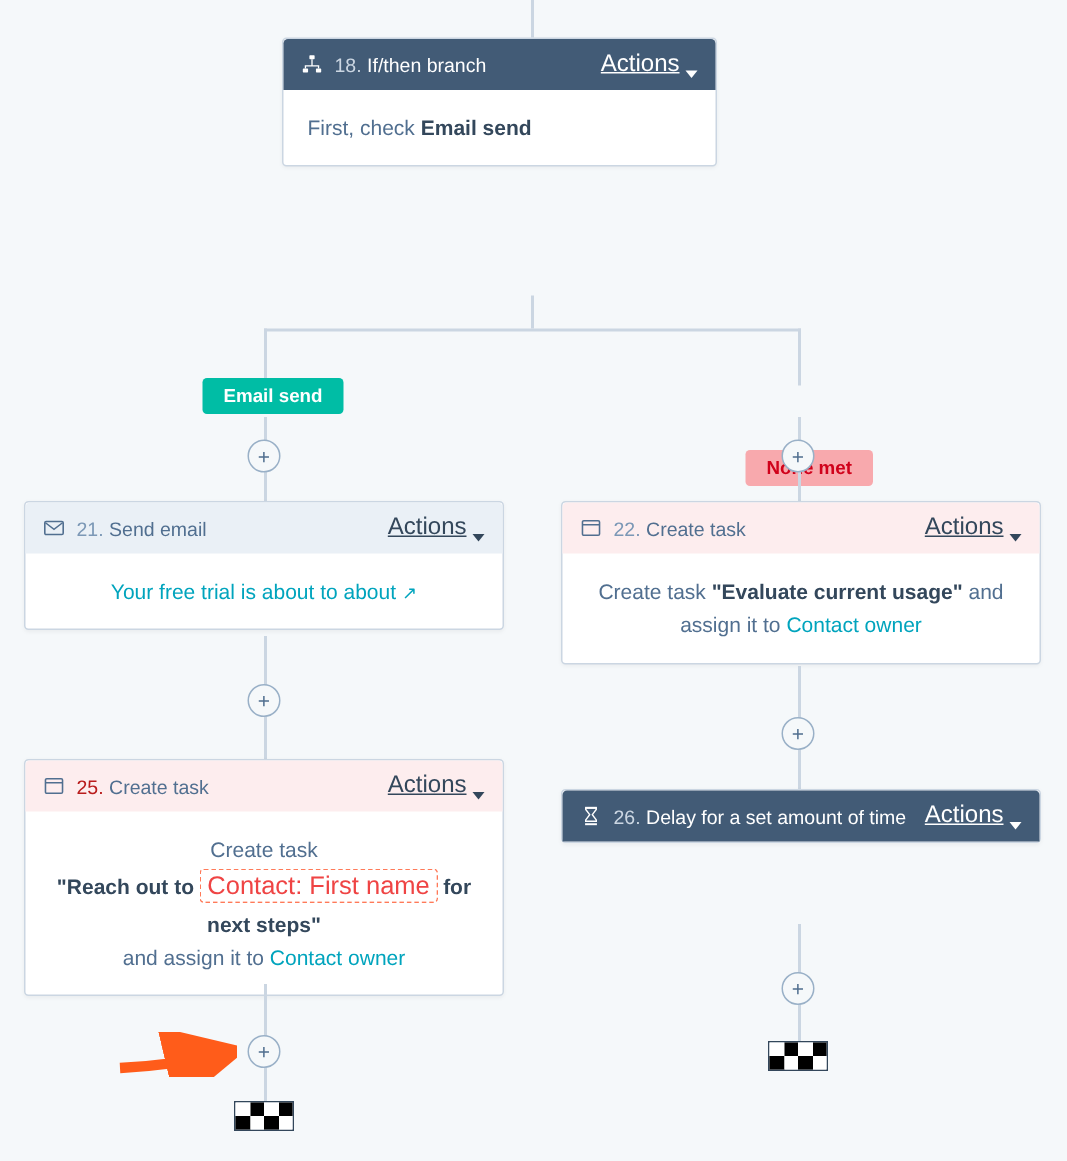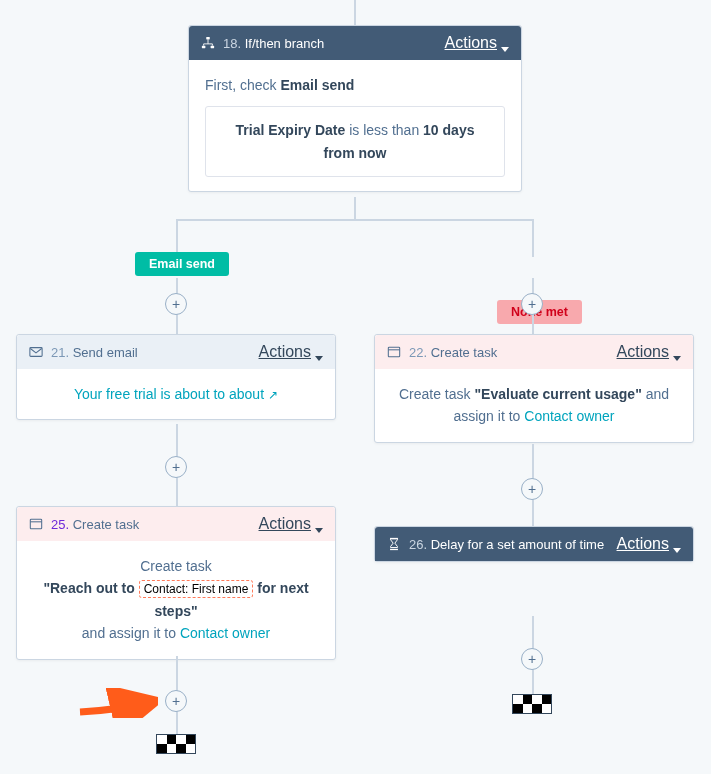--- a/index.html
+++ b/index.html
@@ -109,25 +109,25 @@
     color: #516f90;
     display: flex; align-items: center; justify-content: center;
     font-size: 14px; font-weight: 400;
     cursor: pointer;
     line-height: 1;
   }
 
   
   .teal-link { color: #00a4bd; font-weight: 500; cursor: pointer; }
   .coral-token {
-    color: #000000;
+    color: #ef4444;
     border: 1px dashed #ff7a59;
     border-radius: 3px;
     padding: 1px 4px;
-    font-size: 12px;
+    font-size: 17px;
   }
 
   
   .finish {
     position: absolute;
     width: 40px; height: 20px;
     display: grid;
     grid-template-columns: repeat(4, 1fr);
     grid-template-rows: repeat(2, 1fr);
     border: 1px solid #33475b;
@@ -149,21 +149,21 @@
 
   .delay-body { padding: 18px 16px; font-size: 14px; }
 </style>
 </head>
 <body>
 
 <div class="canvas">
 
   <div class="vline" style="left:354px; top:0; height:25px;"></div>
 
-  <div class="card" style="left:188px; top:25px; width:334px;">
+  <div class="card" style="left:188px; top:25px; width:290px;">
     <div class="card-header dark">
       <div class="left">
         <span class="icon">
           <svg viewBox="0 0 16 16" fill="#fff">
               <rect x="6" y="1" width="4" height="3" rx="0.5"></rect>
               <rect x="1" y="11" width="4" height="3" rx="0.5"></rect>
               <rect x="11" y="11" width="4" height="3" rx="0.5"></rect>
               <path d="M8 4 v3 M3 11 v-2 h10 v2 M8 7 v2" stroke="#fff" stroke-width="1" fill="none"></path>
             </svg>
         </span>
@@ -174,23 +174,20 @@
       </div>
       <span class="actions-link">
         <span>Actions</span>
         <span class="caret-down"></span>
       </span>
     </div>
     <div class="card-body" style="text-align:left;">
       <div>
         <span class="muted">First, check </span><span class="bold">Email send</span>
       </div>
-      <div class="inner-box">
-        <span class="bold">Trial Expiry Date</span><span class="muted"> is less than </span><span class="bold">10 days from now</span>
-      </div>
     </div>
   </div>
 
   <div class="vline" style="left:354px; top:197px; height:22px;"></div>
   <div class="hline" style="left:176px; top:219px; width:358px;"></div>
   <div class="vline" style="left:176px; top:219px; height:38px;"></div>
   <div class="vline" style="left:532px; top:219px; height:38px;"></div>
 
   <div class="branch-label branch-green" style="left:135px; top:252px;"><span>Email send</span></div>
   <div class="branch-label branch-red" style="left:497px; top:252px;margin-top:48px;"><span>None met</span></div>
@@ -268,21 +265,21 @@
   <div class="card" style="left:16px; top:506px; width:320px;">
     <div class="card-header light-peach">
       <div class="left">
         <span class="icon">
           <svg viewBox="0 0 16 16">
               <rect x="1.5" y="2.5" width="13" height="11" rx="1" fill="none" stroke="#516f90" stroke-width="1.2"></rect>
               <line x1="1.5" y1="5.5" x2="14.5" y2="5.5" stroke="#516f90" stroke-width="1.2"></line>
             </svg>
         </span>
         <span>
-          <span class="title-step" style="color:#6d28d9">25.</span>
+          <span class="title-step" style="color:#b91c1c">25.</span>
           <span class="title-text" style="color:#516f90">Create task</span>
         </span>
       </div>
       <span class="actions-link">
         <span>Actions</span>
         <span class="caret-down"></span>
       </span>
     </div>
     <div class="card-body">
       <div class="muted">Create task</div>

